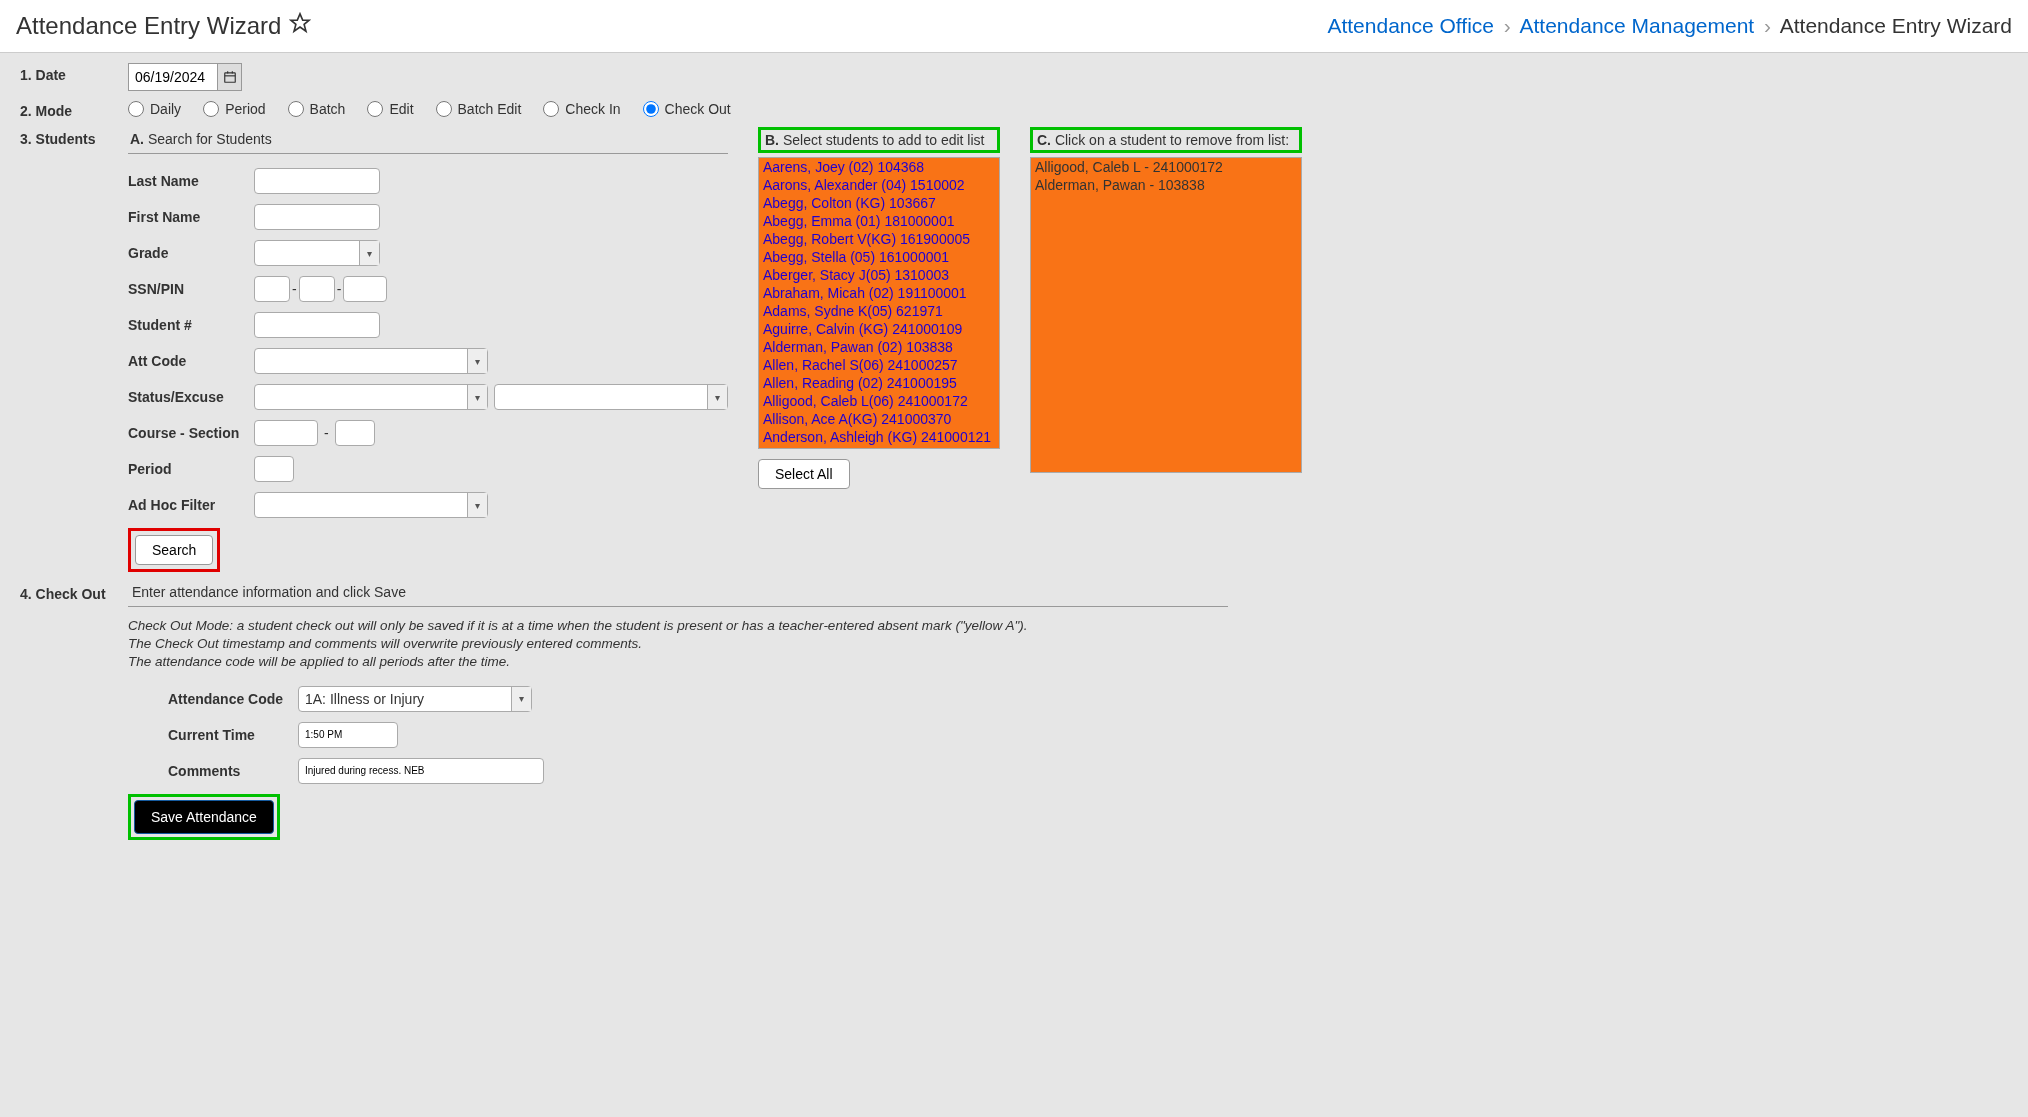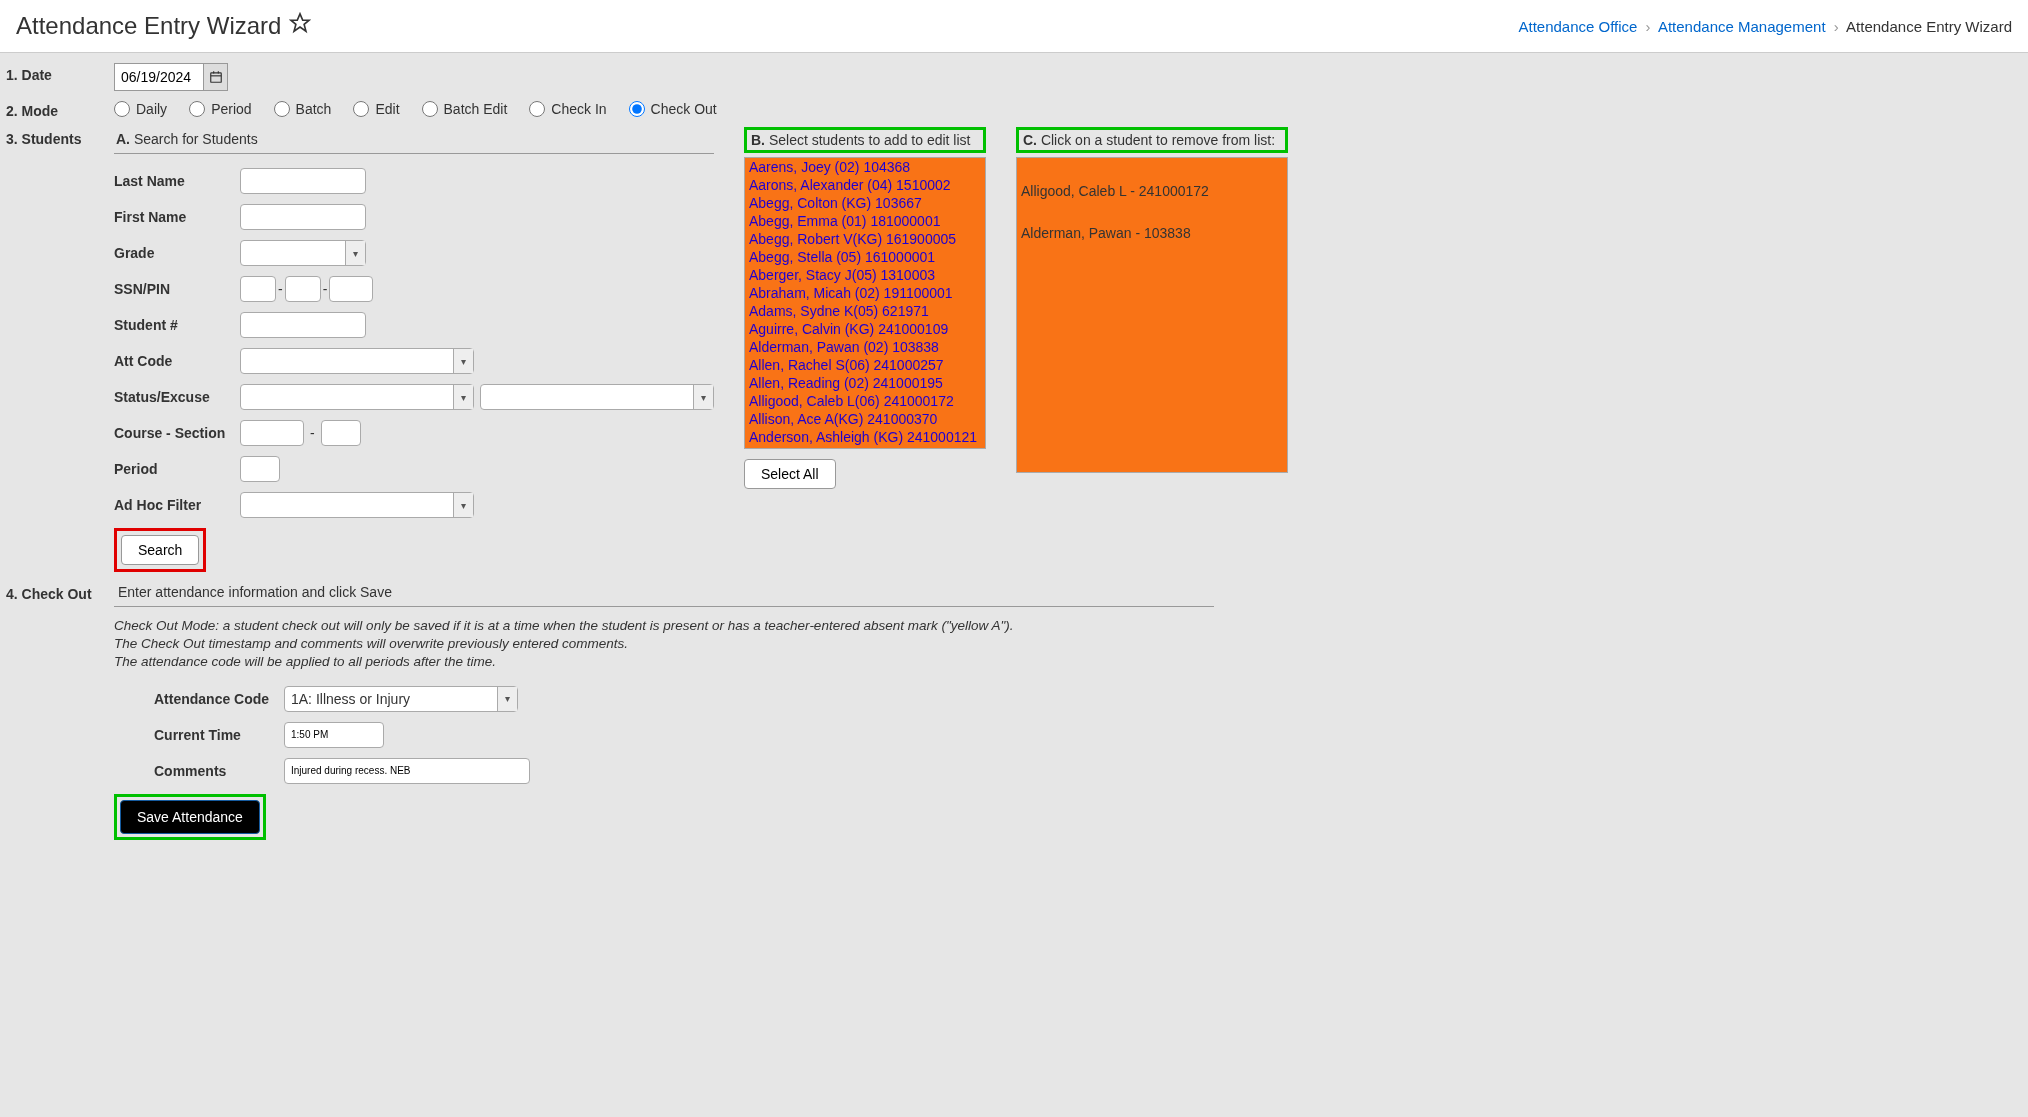--- a/index.html
+++ b/index.html
@@ -19,28 +19,28 @@
     border-bottom: 1px solid #ccc;
   }
   .page-title {
     font-size: 24px;
     font-weight: normal;
     display: flex;
     align-items: center;
     gap: 8px;
   }
   .breadcrumb {
-    font-size: 15px;
+    font-size: 21px;
     margin-left: 8px;
   }
   .breadcrumb a { color: #0066cc; text-decoration: none; }
   .breadcrumb .sep { color: #999; margin: 0 4px; }
   .breadcrumb .current { color: #333; }
   .content {
-    padding: 10px 0 20px 6px;
+    padding: 10px 0 20px 20px;
   }
   .row {
     display: flex;
     align-items: flex-start;
     margin-bottom: 8px;
   }
   .step-label {
     width: 108px;
     font-weight: bold;
     font-size: 14px;
@@ -160,21 +160,21 @@
     overflow-y: scroll;
     overflow-x: scroll;
     font-size: 14px;
   }
   .listbox .item {
     padding: 1px 4px;
     color: #2000d0;
     white-space: nowrap;
     cursor: pointer;
   }
-  .listbox .item.plain { color: #333; cursor: pointer; margin-top: 24px; }
+  .listbox .item.plain { color: #333; cursor: pointer; }
   .select-all-wrap { margin-top: 10px; }
   .checkout-body { max-width: 1100px; }
   .instr {
     font-size: 14px;
     border-bottom: 1px solid #999;
     padding: 2px 0 6px 4px;
     margin-bottom: 10px;
   }
   .note {
     font-style: italic;

